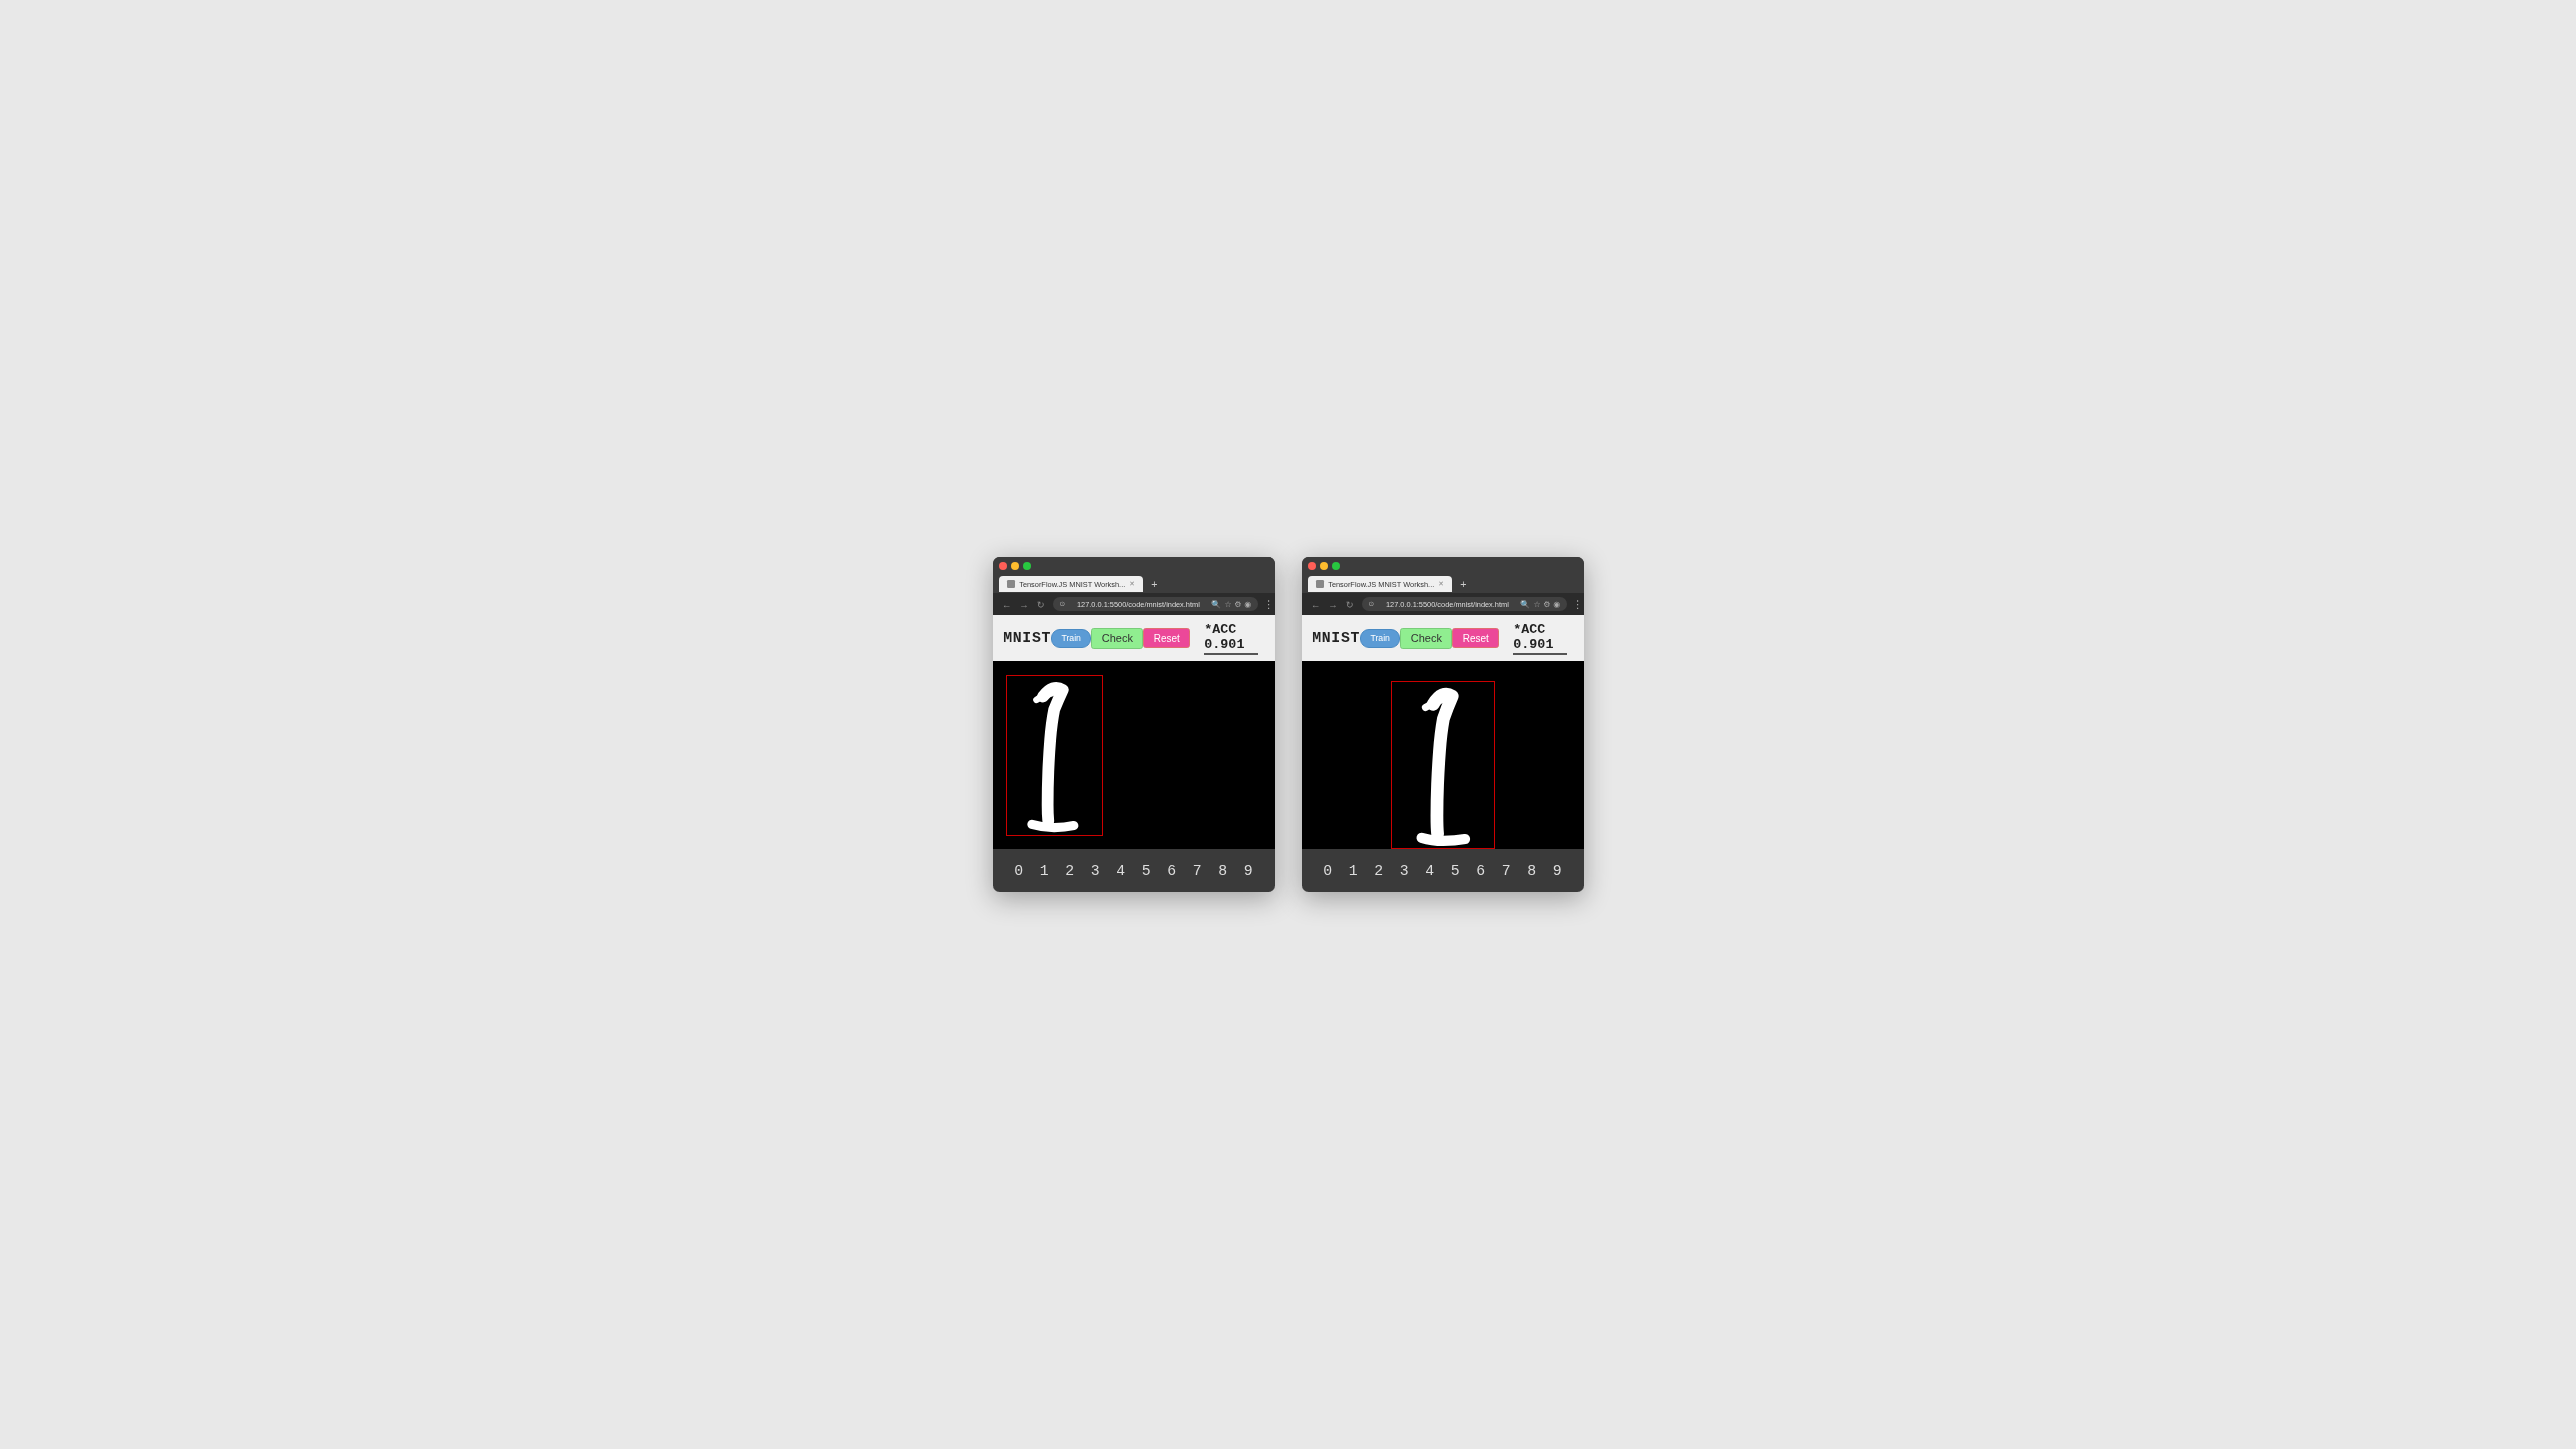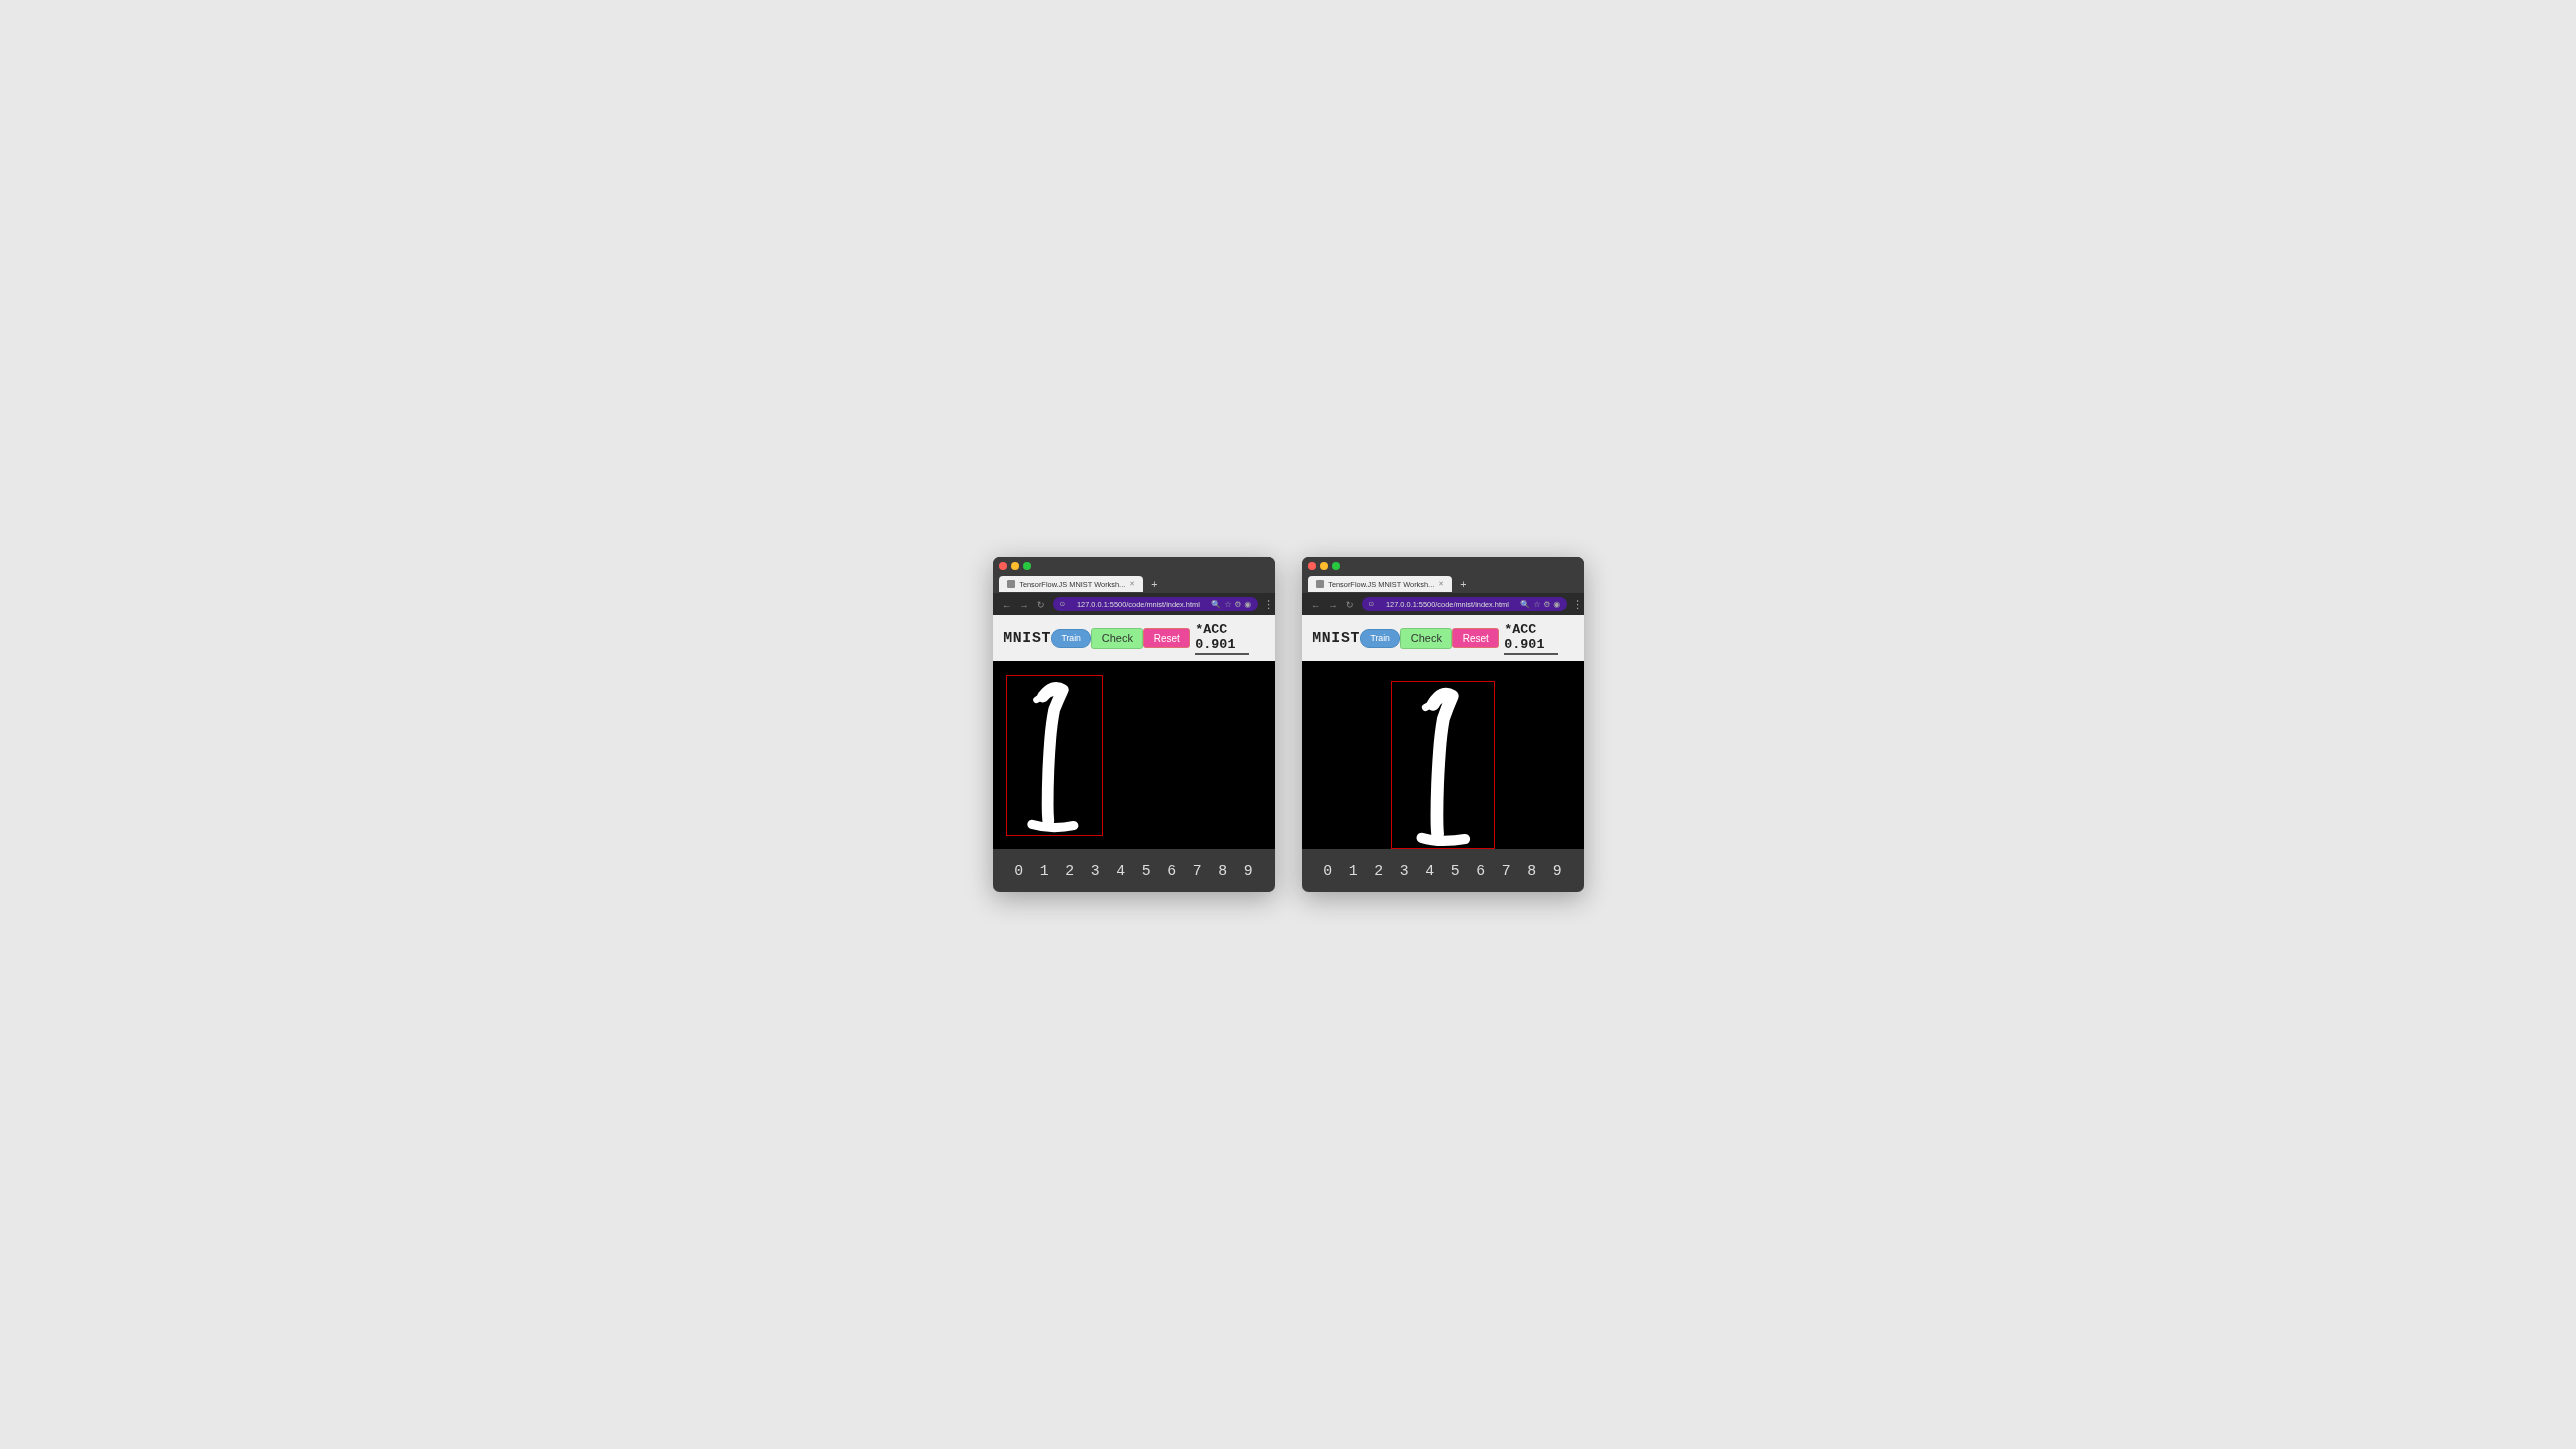--- a/index.html
+++ b/index.html
@@ -97,21 +97,21 @@
     }
 
     .nav-btn {
       color: #888;
       font-size: 9.4px;
       cursor: pointer;
       padding: 1.3px 2.7px;
     }
 
     .url-bar {
-      background: #4c1d95;
+      background: #404040;
       border-radius: 8px;
       padding: 2.7px 6.7px;
       flex: 1;
       display: flex;
       align-items: center;
       gap: 12px;
       text-align: right;
     }
 
     .url-lock {
@@ -183,21 +183,21 @@
       color: white;
       border: 0.7px solid #e07070;
       border-radius: 2.7px;
       padding: 3.4px 9.4px;
       font-size: 10px;
       cursor: pointer;
       text-align: right;
     }
 
     .acc-display {
-      margin-left: 5px;
+      margin-left: 14px;
       display: flex;
       flex-direction: column;
     }
 
     .acc-text {
       font-size: 13.4px;
       font-weight: bold;
       color: #222;
       font-family: 'Courier New', monospace;
     }

